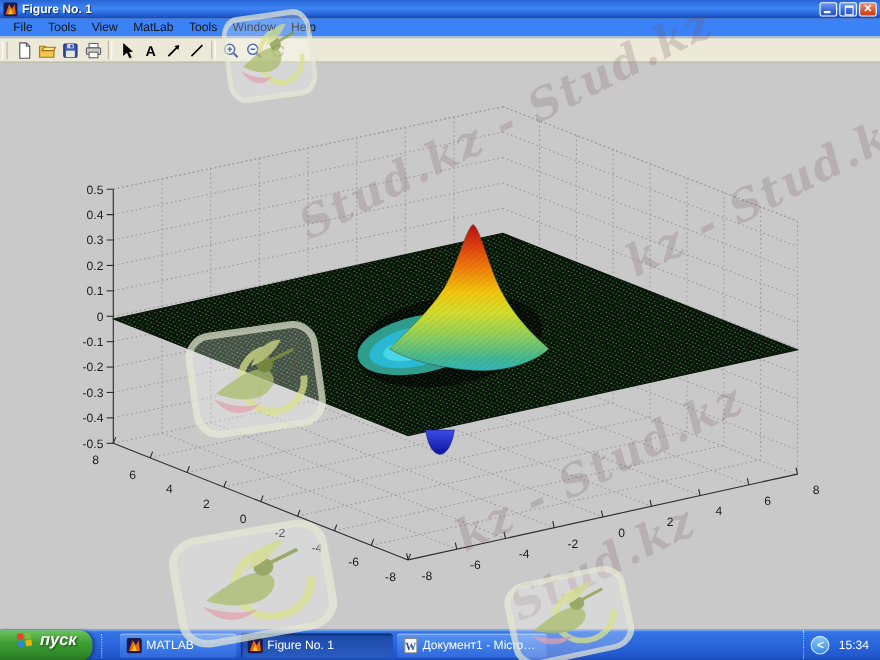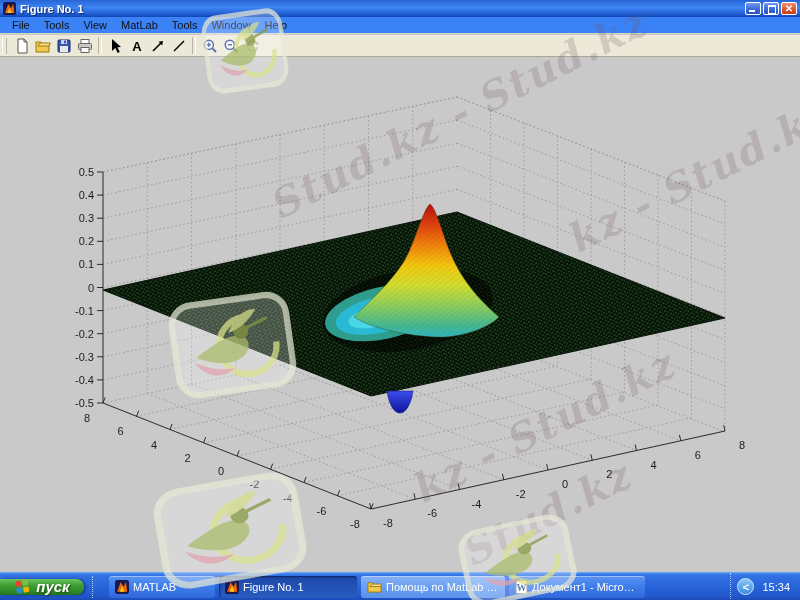--- a/index.html
+++ b/index.html
@@ -37,23 +37,23 @@
   
   .canvas{position:absolute;left:0;top:57px;width:800px;height:515px;background:#c9c9c9;}
   .axlbl{font-family:"Liberation Sans",sans-serif;font-size:11px;fill:#1c1c1c;}
   .grid{stroke:#9b9b9b;stroke-width:1;stroke-dasharray:1.5 2.6;fill:none;}
   .axis{stroke:#2a2a2a;stroke-width:1;fill:none;}
 
   
   .taskbar{position:absolute;left:0;top:572px;width:800px;height:28px;
     background:linear-gradient(180deg,#4a8cf2 0%,#3272e4 8%,#2a66dc 45%,#2258cc 85%,#1a4ab8 100%);
     display:flex;align-items:center;border-top:1px solid #6aa2f4;box-sizing:border-box;}
-  .startbtn{height:16px;width:84px;border-radius:0 12px 12px 0;
+  .startbtn{height:28px;width:84px;border-radius:0 12px 12px 0;
     background:linear-gradient(180deg,#6cc45c 0%,#3e9e34 40%,#2f8828 80%,#257020 100%);
-    display:flex;align-items:flex-end;justify-content:center;gap:5px;
+    display:flex;align-items:flex-start;justify-content:center;gap:5px;
     box-shadow:2px 0 3px rgba(0,0,30,.4);}
   .startbtn .lbl{color:#fff;font-size:15px;font-weight:bold;font-style:italic;
     text-shadow:1px 1px 2px #1a4a14;}
   .ql-grip{width:10px;height:22px;border-left:1px dotted rgba(230,240,255,.75);margin:0 4px 0 8px;}
   .taskbtn{height:22px;margin:0 2px;border-radius:3px;display:flex;align-items:center;
     padding:0 6px;gap:4px;box-sizing:border-box;overflow:hidden;
     background:linear-gradient(180deg,#5a94f2 0%,#3d7cea 50%,#3068da 100%);
     box-shadow:inset 0 1px 0 rgba(255,255,255,.4);}
   .taskbtn.active{background:linear-gradient(180deg,#1c48a8 0%,#2454b8 60%,#2a5cc0 100%);
     box-shadow:inset 1px 1px 2px rgba(0,0,40,.6);}
@@ -383,29 +383,20 @@
         <div class="taskbtn active" style="width: 138px;">
           <span style="display: flex;">
             <svg width="14" height="14" viewBox="0 0 13 13">
               <rect width="13" height="13" rx="2" fill="#1a1a50"></rect>
               <polygon points="2,11 5.2,2 8,6.2 10.2,1.8 11.4,11" fill="#e8680e"></polygon>
               <polygon points="4.4,11 6.6,5.6 8.8,11" fill="#f8c820"></polygon>
             </svg>
           </span>
           <span class="tlbl">Figure No. 1</span>
         </div>
-        <div class="taskbtn light" style="width: 144px;">
-          <span style="display: flex;">
-            <svg width="15" height="13" viewBox="0 0 16 14">
-              <path d="M1,3 h5 l1.5,2 H15 v8 H1 z" fill="#f4c84e" stroke="#9a7a10"></path>
-              <path d="M3,7 h12 l1,-2.6 H5.4 z" fill="#ffe08a" stroke="#9a7a10"></path>
-            </svg>
-          </span>
-          <span class="tlbl">Помощь по MatLab 6.5</span>
-        </div>
         <div class="taskbtn" style="width: 136px;">
           <span style="display: flex;">
             <svg width="13" height="14" viewBox="0 0 13 14">
               <rect x="1" y="0.5" width="11" height="13" fill="#fff" stroke="#888"></rect>
               <text x="6.5" y="10.5" text-anchor="middle" font-family="Liberation Serif,serif" font-size="10" font-weight="bold" fill="#2a5699">W</text>
             </svg>
           </span>
           <span class="tlbl">Документ1 - Microso...</span>
         </div>
       </div>

